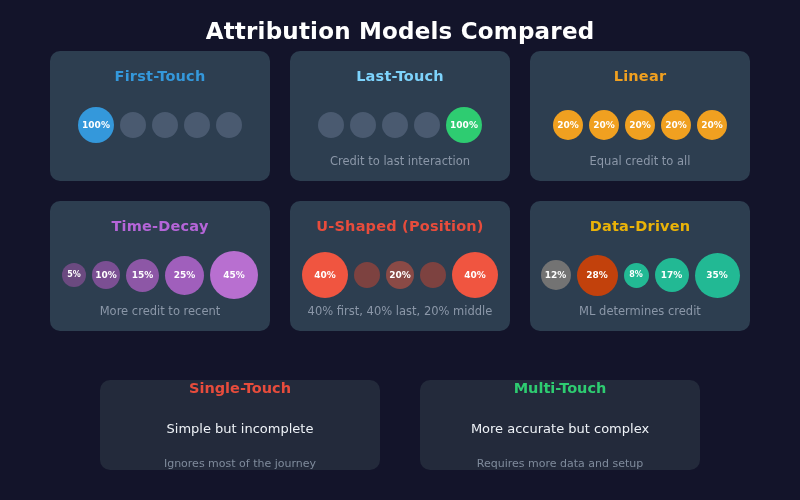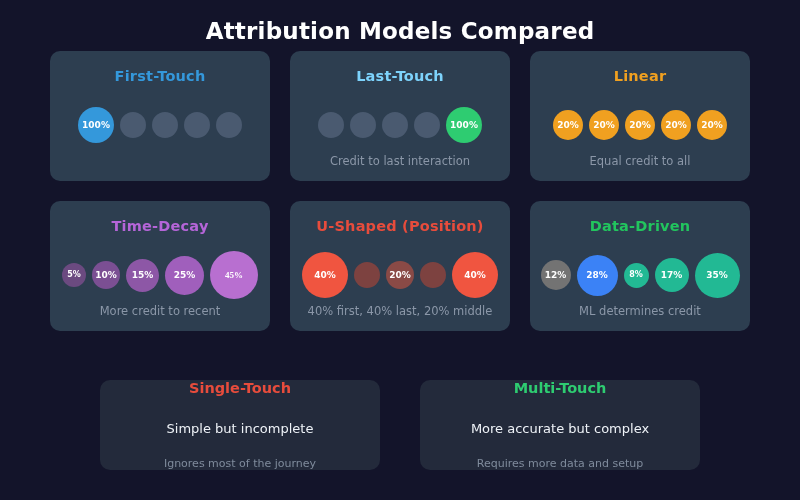--- a/index.html
+++ b/index.html
@@ -151,40 +151,40 @@
       </div>
       <div class="model-caption">Equal credit to all</div>
     </div>
     <div class="model-card">
       <div class="model-title" style="color: rgb(181, 101, 216);">Time-Decay</div>
       <div class="bubble-row">
         <div class="bubble" style="width: 24px; height: 24px; background: rgb(107, 74, 128); margin: 0px 3px; font-size: 8px;">5%</div>
         <div class="bubble" style="width: 28px; height: 28px; background: rgb(123, 79, 147); margin: 0px 3px;">10%</div>
         <div class="bubble" style="width: 33px; height: 33px; background: rgb(141, 87, 166); margin: 12px 3px;">15%</div>
         <div class="bubble" style="width: 39px; height: 39px; background: rgb(160, 95, 188); margin: 0px 3px;">25%</div>
-        <div class="bubble" style="width: 48px; height: 48px; background: rgb(184, 111, 208); margin: 0px 3px; font-family: Liberation Serif, serif;">45%</div>
+        <div class="bubble" style="width: 48px; height: 48px; background: rgb(184, 111, 208); margin: 0px 3px;">45%</div>
       </div>
       <div class="model-caption">More credit to recent</div>
     </div>
     <div class="model-card">
       <div class="model-title" style="color: rgb(231, 76, 60);">U-Shaped (Position)</div>
       <div class="bubble-row">
         <div class="bubble" style="width: 46px; height: 46px; background: rgb(240, 85, 64); margin: 0px 3px;">40%</div>
         <div class="bubble" style="width: 26px; height: 26px; background: rgb(125, 66, 64); margin: 0px 3px; font-size: 8px;"></div>
         <div class="bubble" style="width: 28px; height: 28px; background: rgb(138, 74, 70); margin: 0px 3px;">20%</div>
         <div class="bubble" style="width: 26px; height: 26px; background: rgb(125, 66, 64); margin: 0px 3px; font-size: 8px;"></div>
         <div class="bubble" style="width: 46px; height: 46px; background: rgb(240, 85, 64); margin: 0px 3px;">40%</div>
       </div>
       <div class="model-caption">40% first, 40% last, 20% middle</div>
     </div>
     <div class="model-card">
-      <div class="model-title" style="color: #22c55e;">Data-Driven</div>
+      <div class="model-title" style="color: #eab308;">Data-Driven</div>
       <div class="bubble-row">
         <div class="bubble" style="width: 30px; height: 30px; background: #737373; margin: 0px 3px;">12%</div>
-        <div class="bubble" style="width: 41px; height: 41px; background: #3b82f6; margin: 0px 3px;">28%</div>
+        <div class="bubble" style="width: 41px; height: 41px; background: #c2410c; margin: 0px 3px;">28%</div>
         <div class="bubble" style="width: 25px; height: 25px; background: rgb(34, 185, 148); margin: 0px 3px; font-size: 8px;">8%</div>
         <div class="bubble" style="width: 34px; height: 34px; background: rgb(34, 185, 148); margin: 0px 3px;">17%</div>
         <div class="bubble" style="width: 45px; height: 45px; background: rgb(34, 185, 148); margin: 0px 3px;">35%</div>
       </div>
       <div class="model-caption">ML determines credit</div>
     </div>
   </div>
 
 <div class="summary-row">
     <div class="summary-card">

